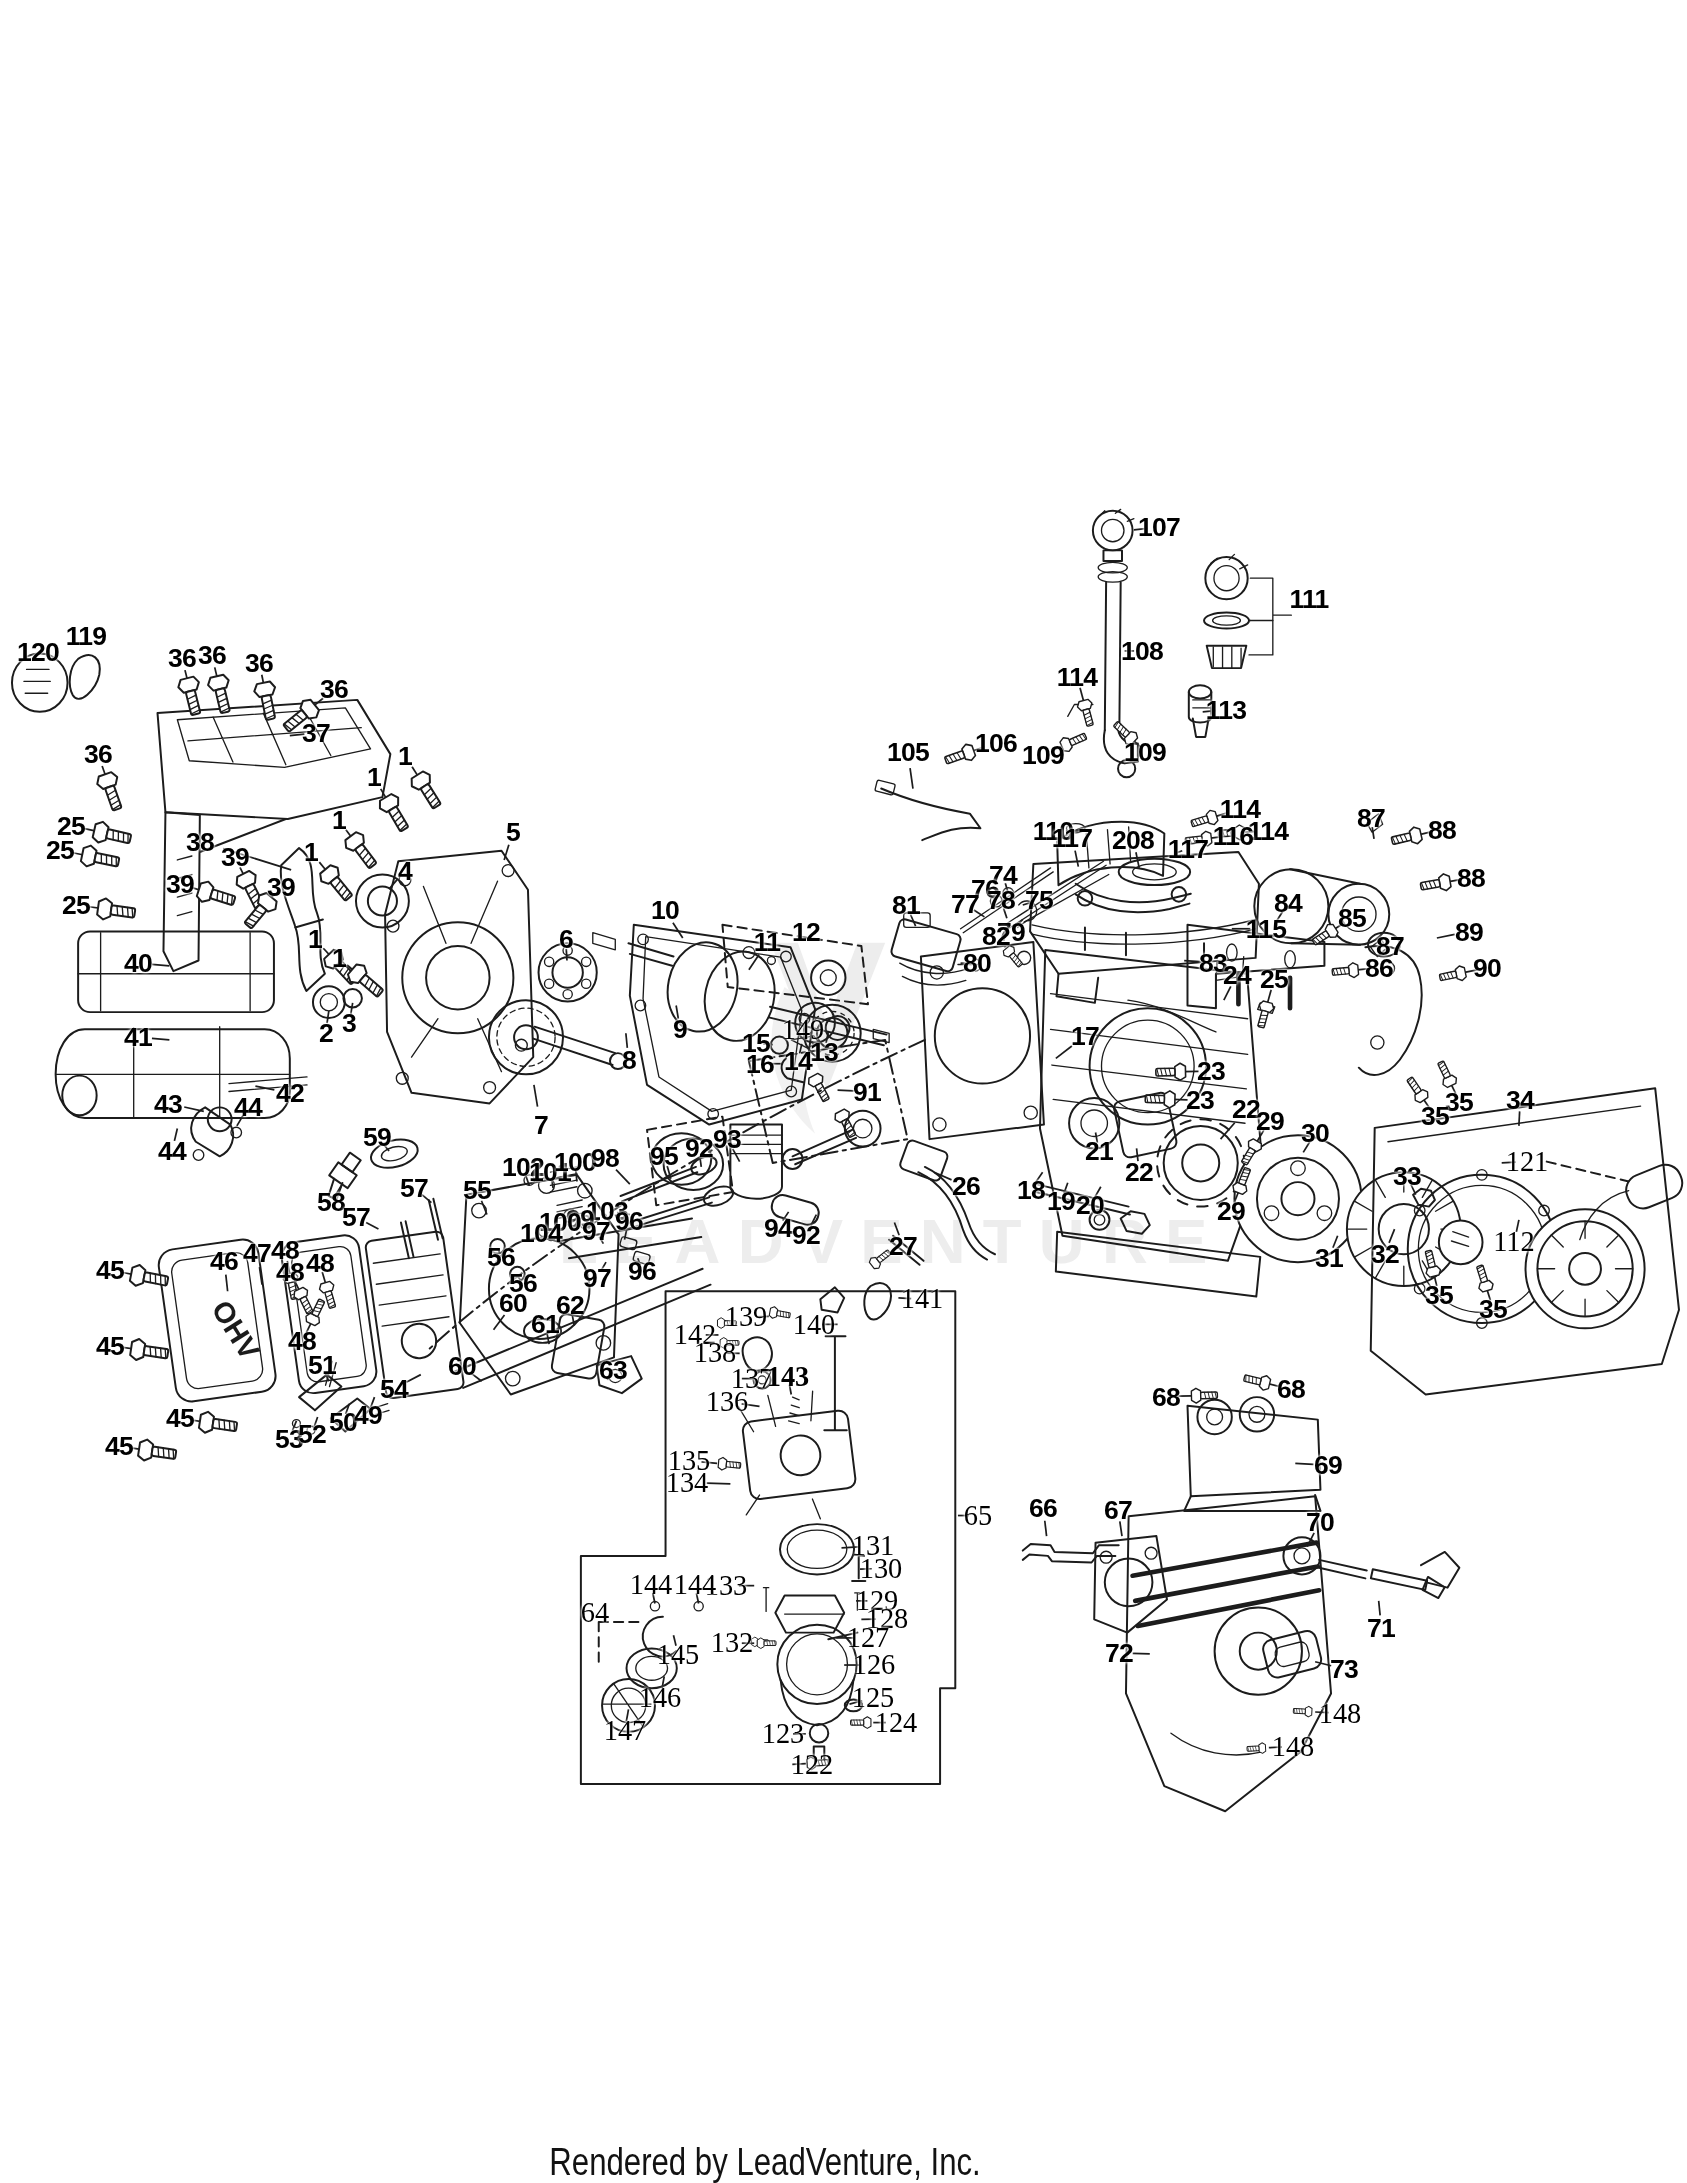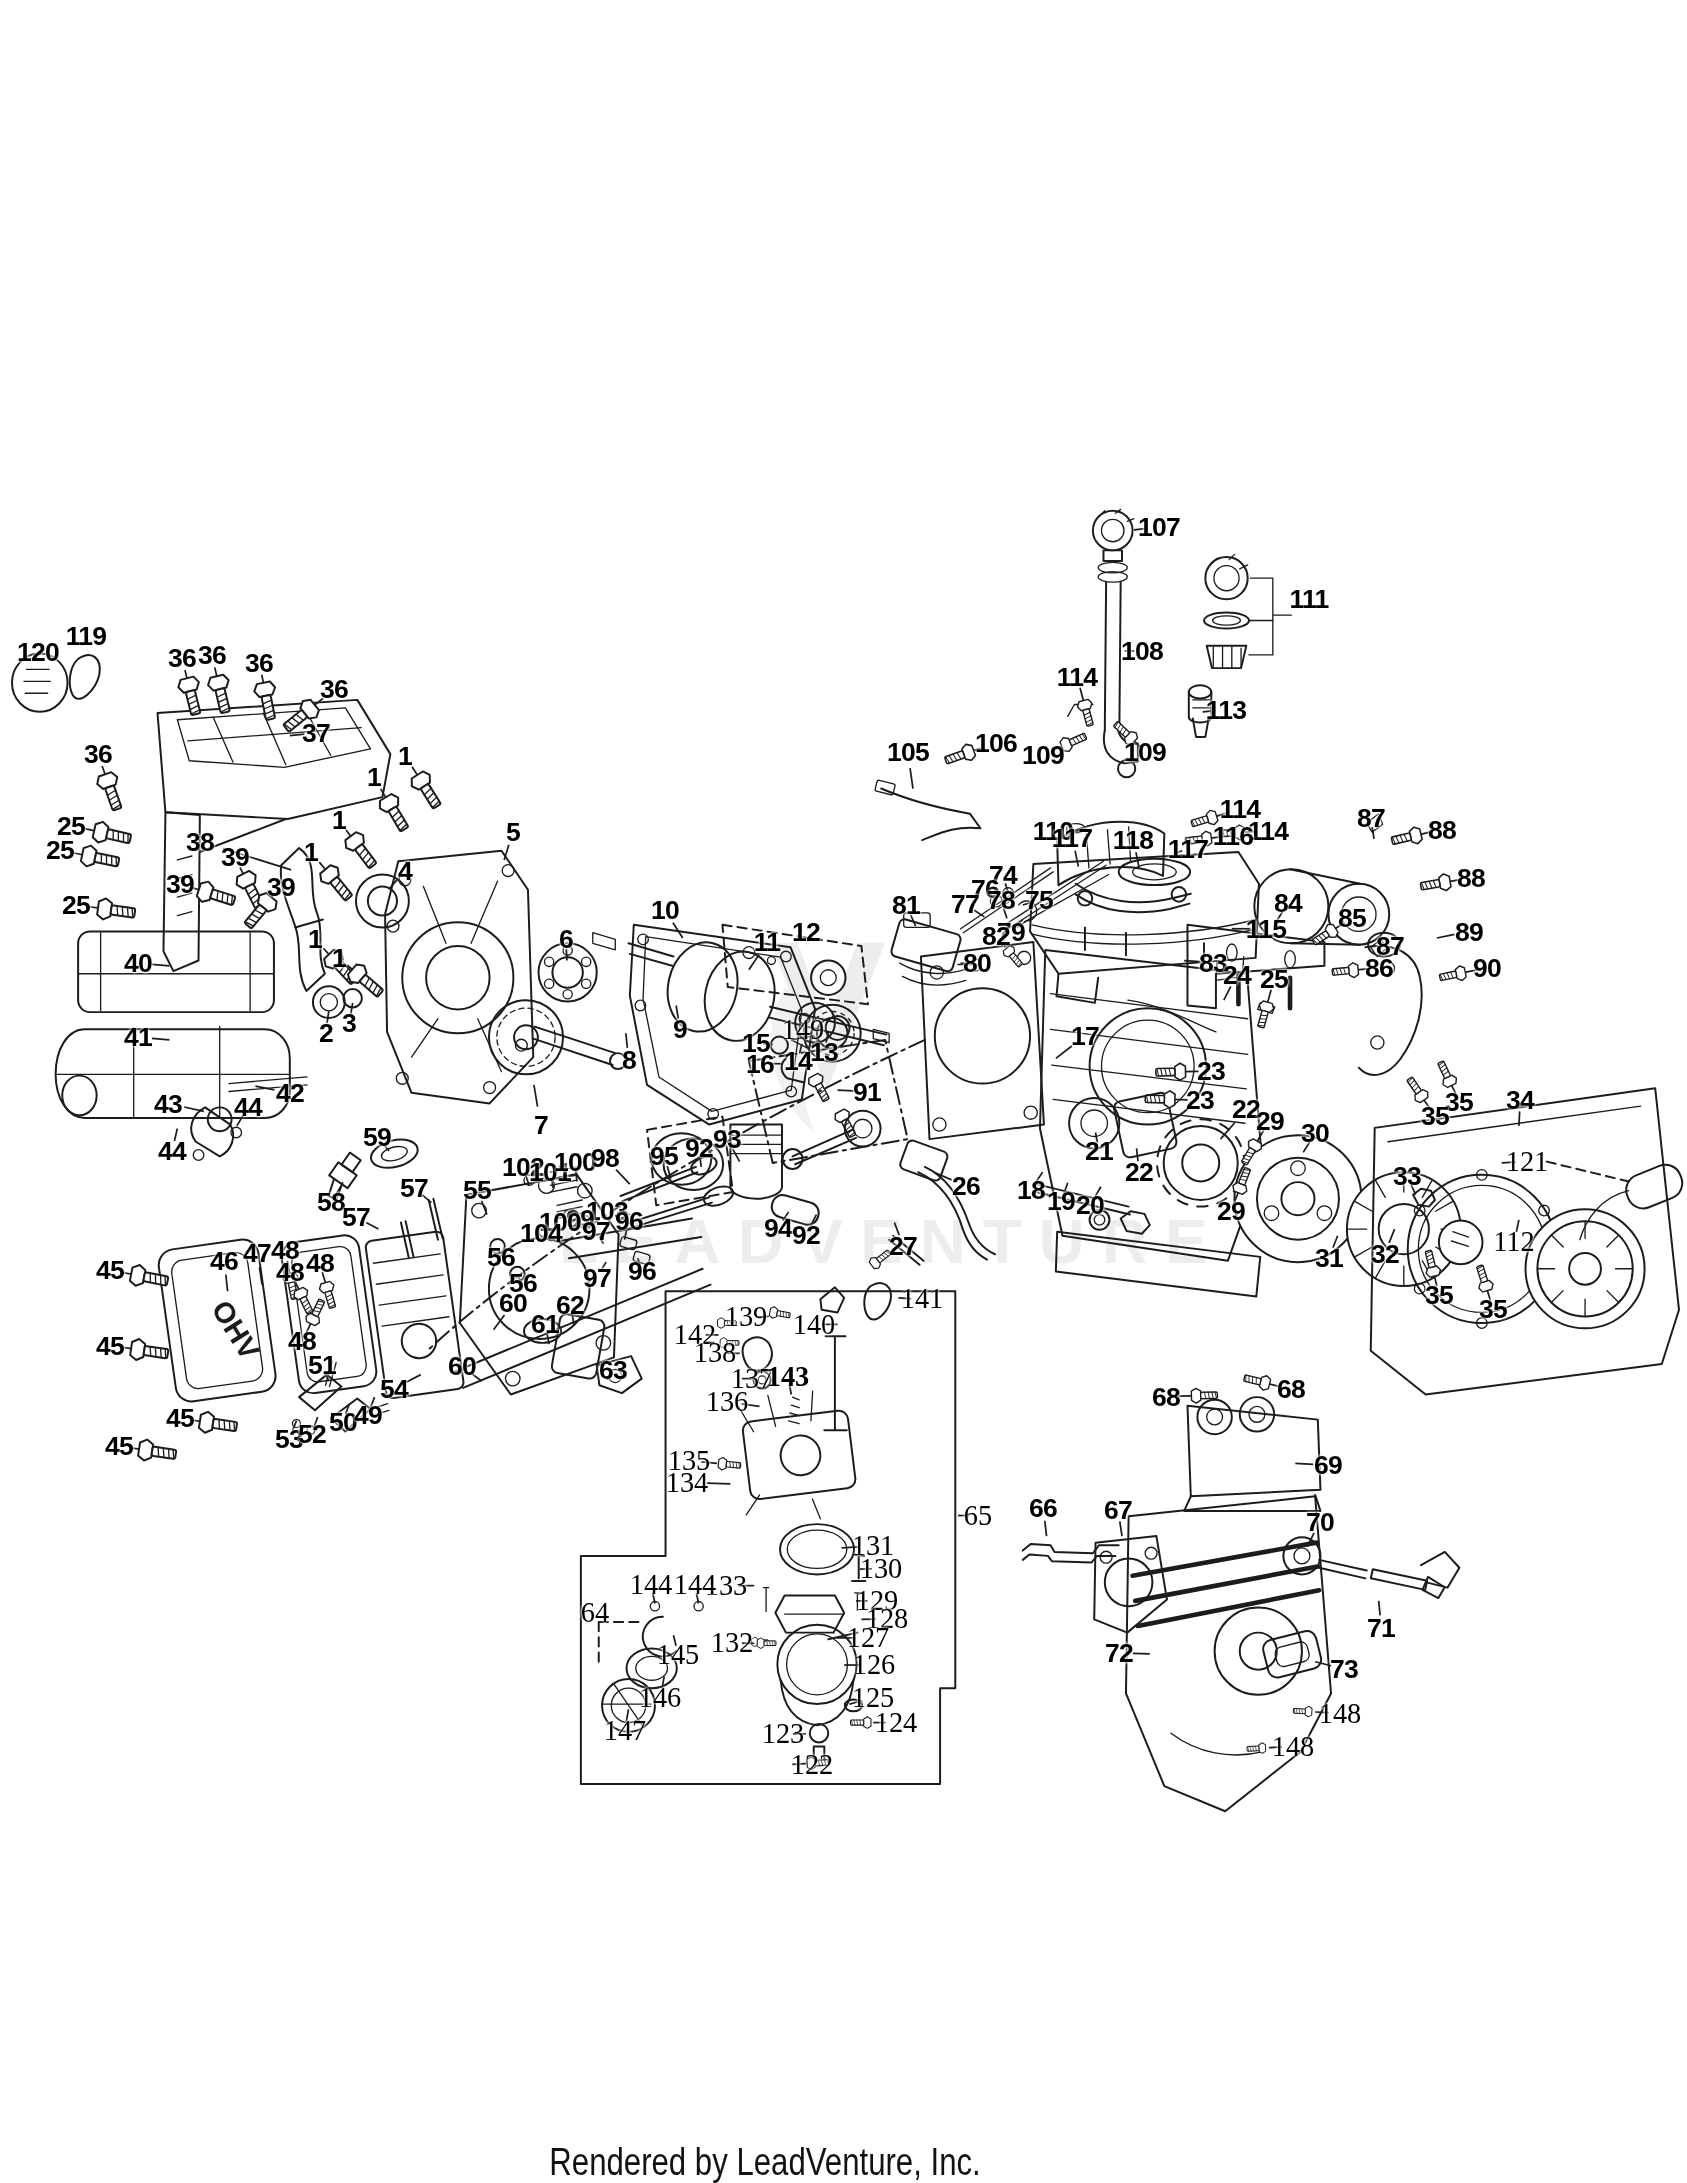--- a/index.html
+++ b/index.html
@@ -802,21 +802,21 @@
       <div class="lbl" style="left: 1142px; top: 651px;">108</div>
       <div class="lbl" style="left: 1077px; top: 677px;">114</div>
       <div class="lbl" style="left: 1043px; top: 755px;">109</div>
       <div class="lbl" style="left: 1145px; top: 752px;">109</div>
       <div class="lbl" style="left: 1226px; top: 710px;">113</div>
       <div class="lbl" style="left: 1053px; top: 831px;">110</div>
       <div class="lbl" style="left: 1240px; top: 809px;">114</div>
       <div class="lbl" style="left: 1268px; top: 831px;">114</div>
       <div class="lbl" style="left: 1266px; top: 929px;">115</div>
       <div class="lbl" style="left: 1072px; top: 838px;">117</div>
-      <div class="lbl" style="left: 1133px; top: 840px;">118</div>
+      <div class="lbl" style="left: 1133px; top: 840px;">208</div>
       <div class="lbl" style="left: 1233px; top: 836px;">116</div>
       <div class="lbl" style="left: 1188px; top: 849px;">117</div>
       <div class="lbl" style="left: 1003px; top: 875px;">74</div>
       <div class="lbl" style="left: 985px; top: 889px;">76</div>
       <div class="lbl" style="left: 1039px; top: 900px;">75</div>
       <div class="lbl" style="left: 965px; top: 904px;">77</div>
       <div class="lbl" style="left: 1001px; top: 900px;">78</div>
       <div class="lbl" style="left: 1011px; top: 932px;">79</div>
       <div class="lbl" style="left: 996px; top: 936px;">82</div>
       <div class="lbl" style="left: 977px; top: 963px;">80</div>

